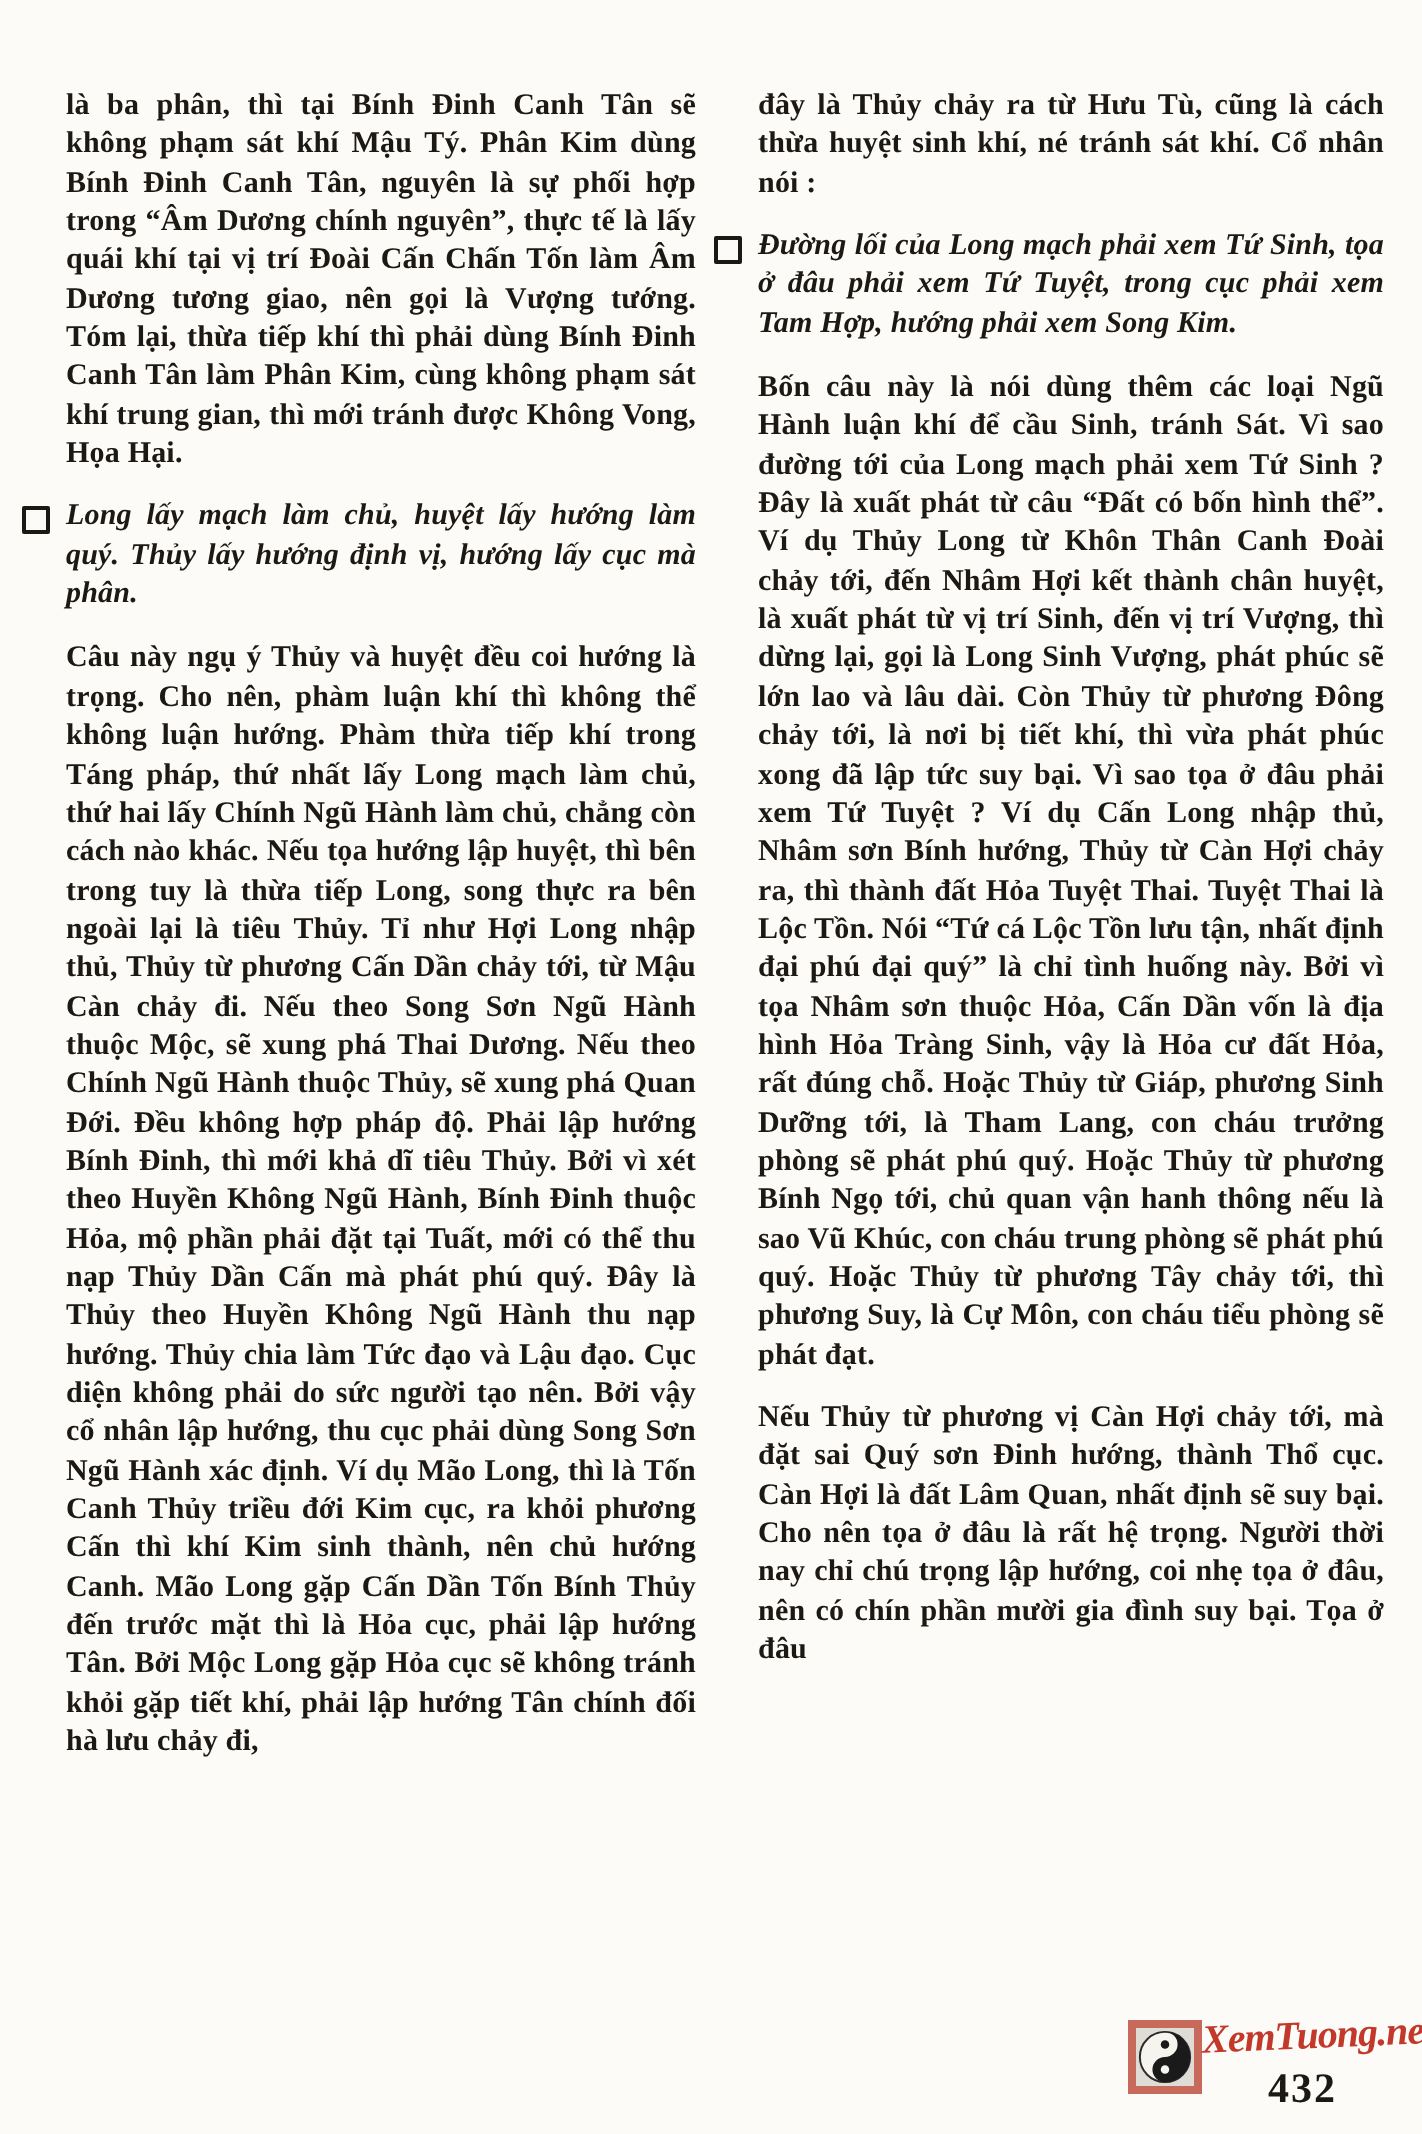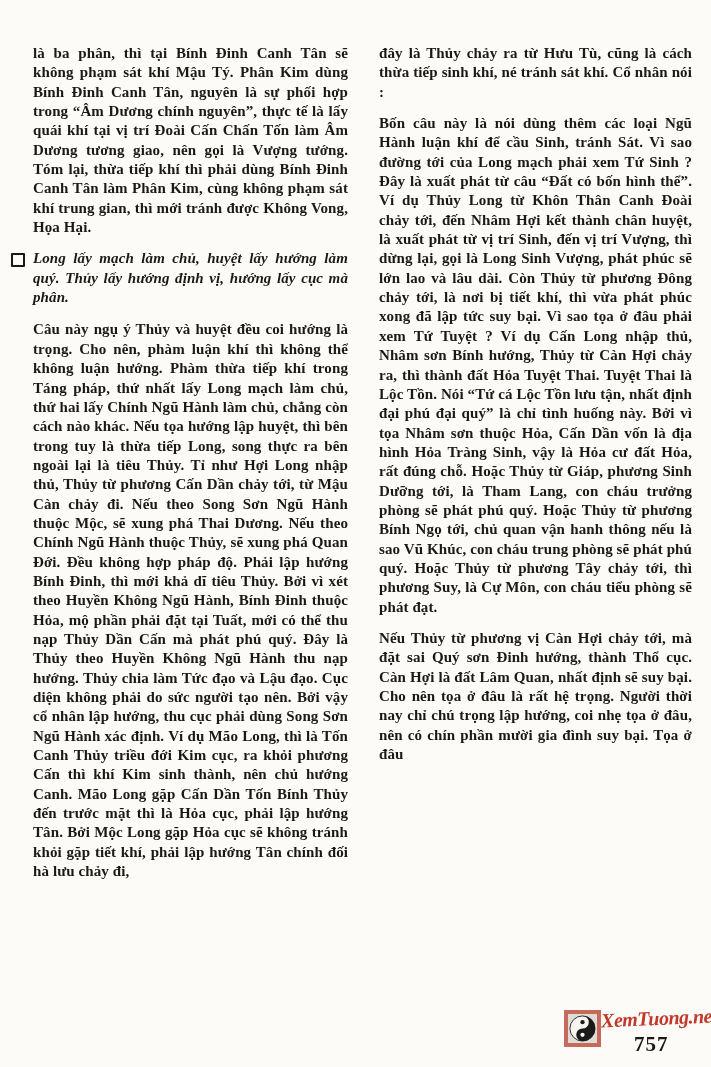--- a/index.html
+++ b/index.html
@@ -81,27 +81,31 @@
   <div class="col col-left">
     <p>là ba phân, thì tại Bính Đinh Canh Tân sẽ không phạm sát khí Mậu Tý. Phân Kim dùng Bính Đinh Canh Tân, nguyên là sự phối hợp trong “Âm Dương chính nguyên”, thực tế là lấy quái khí tại vị trí Đoài Cấn Chấn Tốn làm Âm Dương tương giao, nên gọi là Vượng tướng. Tóm lại, thừa tiếp khí thì phải dùng Bính Đinh Canh Tân làm Phân Kim, cùng không phạm sát khí trung gian, thì mới tránh được Không Vong, Họa Hại.</p>
     <p class="bullet-para">
       <span class="bullet-icon"></span>
       <span>Long lấy mạch làm chủ, huyệt lấy hướng làm quý. Thủy lấy hướng định vị, hướng lấy cục mà phân.</span>
     </p>
     <p>Câu này ngụ ý Thủy và huyệt đều coi hướng là trọng. Cho nên, phàm luận khí thì không thể không luận hướng. Phàm thừa tiếp khí trong Táng pháp, thứ nhất lấy Long mạch làm chủ, thứ hai lấy Chính Ngũ Hành làm chủ, chẳng còn cách nào khác. Nếu tọa hướng lập huyệt, thì bên trong tuy là thừa tiếp Long, song thực ra bên ngoài lại là tiêu Thủy. Tỉ như Hợi Long nhập thủ, Thủy từ phương Cấn Dần chảy tới, từ Mậu Càn chảy đi. Nếu theo Song Sơn Ngũ Hành thuộc Mộc, sẽ xung phá Thai Dương. Nếu theo Chính Ngũ Hành thuộc Thủy, sẽ xung phá Quan Đới. Đều không hợp pháp độ. Phải lập hướng Bính Đinh, thì mới khả dĩ tiêu Thủy. Bởi vì xét theo Huyền Không Ngũ Hành, Bính Đinh thuộc Hỏa, mộ phần phải đặt tại Tuất, mới có thể thu nạp Thủy Dần Cấn mà phát phú quý. Đây là Thủy theo Huyền Không Ngũ Hành thu nạp hướng. Thủy chia làm Tức đạo và Lậu đạo. Cục diện không phải do sức người tạo nên. Bởi vậy cổ nhân lập hướng, thu cục phải dùng Song Sơn Ngũ Hành xác định. Ví dụ Mão Long, thì là Tốn Canh Thủy triều đới Kim cục, ra khỏi phương Cấn thì khí Kim sinh thành, nên chủ hướng Canh. Mão Long gặp Cấn Dần Tốn Bính Thủy đến trước mặt thì là Hỏa cục, phải lập hướng Tân. Bởi Mộc Long gặp Hỏa cục sẽ không tránh khỏi gặp tiết khí, phải lập hướng Tân chính đối hà lưu chảy đi,</p>
   </div>
 
   <div class="col col-right">
-    <p>đây là Thủy chảy ra từ Hưu Tù, cũng là cách thừa tiếp sinh khí, né tránh sát khí. Cổ nhân nói :</p>
+    <p>đây là Thủy chảy ra từ Hưu Tù, cũng là cách thừa huyệt sinh khí, né tránh sát khí. Cổ nhân nói :</p>
+    <p class="bullet-para">
+      <span class="bullet-icon"></span>
+      <span>Đường lối của Long mạch phải xem Tứ Sinh, tọa ở đâu phải xem Tứ Tuyệt, trong cục phải xem Tam Hợp, hướng phải xem Song Kim.</span>
+    </p>
     <p>Bốn câu này là nói dùng thêm các loại Ngũ Hành luận khí để cầu Sinh, tránh Sát. Vì sao đường tới của Long mạch phải xem Tứ Sinh ? Đây là xuất phát từ câu “Đất có bốn hình thể”. Ví dụ Thủy Long từ Khôn Thân Canh Đoài chảy tới, đến Nhâm Hợi kết thành chân huyệt, là xuất phát từ vị trí Sinh, đến vị trí Vượng, thì dừng lại, gọi là Long Sinh Vượng, phát phúc sẽ lớn lao và lâu dài. Còn Thủy từ phương Đông chảy tới, là nơi bị tiết khí, thì vừa phát phúc xong đã lập tức suy bại. Vì sao tọa ở đâu phải xem Tứ Tuyệt ? Ví dụ Cấn Long nhập thủ, Nhâm sơn Bính hướng, Thủy từ Càn Hợi chảy ra, thì thành đất Hỏa Tuyệt Thai. Tuyệt Thai là Lộc Tồn. Nói “Tứ cá Lộc Tồn lưu tận, nhất định đại phú đại quý” là chỉ tình huống này. Bởi vì tọa Nhâm sơn thuộc Hỏa, Cấn Dần vốn là địa hình Hỏa Tràng Sinh, vậy là Hỏa cư đất Hỏa, rất đúng chỗ. Hoặc Thủy từ Giáp, phương Sinh Dưỡng tới, là Tham Lang, con cháu trưởng phòng sẽ phát phú quý. Hoặc Thủy từ phương Bính Ngọ tới, chủ quan vận hanh thông nếu là sao Vũ Khúc, con cháu trung phòng sẽ phát phú quý. Hoặc Thủy từ phương Tây chảy tới, thì phương Suy, là Cự Môn, con cháu tiểu phòng sẽ phát đạt.</p>
     <p>Nếu Thủy từ phương vị Càn Hợi chảy tới, mà đặt sai Quý sơn Đinh hướng, thành Thổ cục. Càn Hợi là đất Lâm Quan, nhất định sẽ suy bại. Cho nên tọa ở đâu là rất hệ trọng. Người thời nay chỉ chú trọng lập hướng, coi nhẹ tọa ở đâu, nên có chín phần mười gia đình suy bại. Tọa ở đâu</p>
   </div>
 
   <div class="footer-area">
-    <span class="page-number">757</span>
+    <span class="page-number">432</span>
     <span class="yinyang-box" style="border-color: rgb(199, 106, 92);">
       <svg width="29" height="29" viewBox="0 0 30 30" aria-hidden="true">
         <circle cx="15" cy="15" r="13" fill="#f5f4ef" stroke="#2a2a2a" stroke-width="1"></circle>
         <path d="M15 2 A 13 13 0 0 1 15 28 A 6.5 6.5 0 0 1 15 15 A 6.5 6.5 0 0 0 15 2 Z" fill="#1a1a1a"></path>
         <circle cx="15" cy="8.5" r="2.2" fill="#1a1a1a"></circle>
         <circle cx="15" cy="21.5" r="2.2" fill="#f5f4ef"></circle>
       </svg>
     </span>
     <span class="watermark-text" style="color: rgb(194, 57, 43);">XemTuong.net</span>
   </div>

